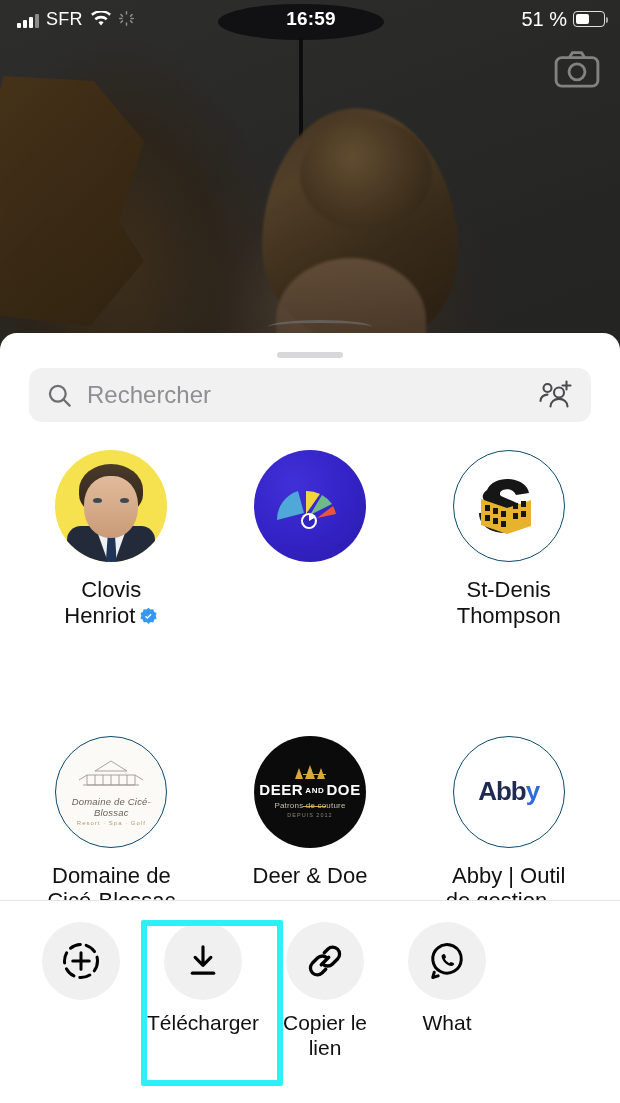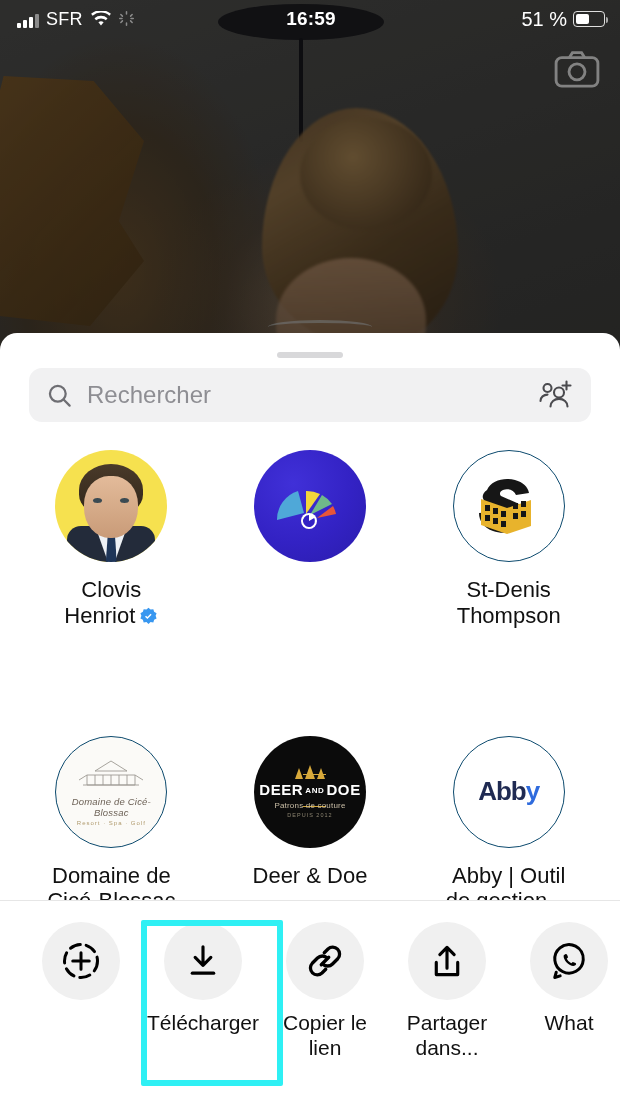--- a/index.html
+++ b/index.html
@@ -476,32 +476,20 @@
           <path d="M11.5 16.5l5-5"></path>
           <path d="M13.5 8.5l2.5-2.5a4.6 4.6 0 0 1 6.5 6.5l-3.5 3.5a4.6 4.6 0 0 1-6.5 0"></path>
           <path d="M14.5 19.5L12 22a4.6 4.6 0 0 1-6.5-6.5L9 12a4.6 4.6 0 0 1 6.5 0"></path>
         </svg>
       </div>
       <div class="action-label">
         <span>Copier le lien</span>
       </div>
     </div>
 
-    <div class="action">
-      <div class="action-circle">
-        <svg width="40" height="40" viewBox="0 0 28 28" fill="none" stroke="#000" stroke-width="2.2" stroke-linecap="round" stroke-linejoin="round">
-          <path d="M14 19V4.5M9 9.5L14 4.5l5 5"></path>
-          <path d="M6.5 15v8.5h15V15"></path>
-        </svg>
-      </div>
-      <div class="action-label">
-        <span>Partager</span><br>
-        <span>dans...</span>
-      </div>
-    </div>
 
     <div class="action">
       <div class="action-circle">
         <svg width="42" height="42" viewBox="0 0 28 28" fill="none" stroke="#000" stroke-width="2" stroke-linecap="round" stroke-linejoin="round">
           <path d="M23.5 13.2A9.5 9.5 0 1 1 8 5.2a9.5 9.5 0 0 1 15.5 8z"></path>
           <path d="M5.5 21.5L4.5 25l3.6-1.1"></path>
           <path d="M11 10c.5-1 1.4-1 1.8 0l.6 1.5-.9 1a6 6 0 0 0 3 3l1-.9 1.5.6c1 .4 1 1.3 0 1.8-1.5.8-3.8-.3-5.4-1.9s-2.7-3.9-1.9-5.4z" fill="#000" stroke="none"></path>
         </svg>
       </div>
       <div class="action-label">

